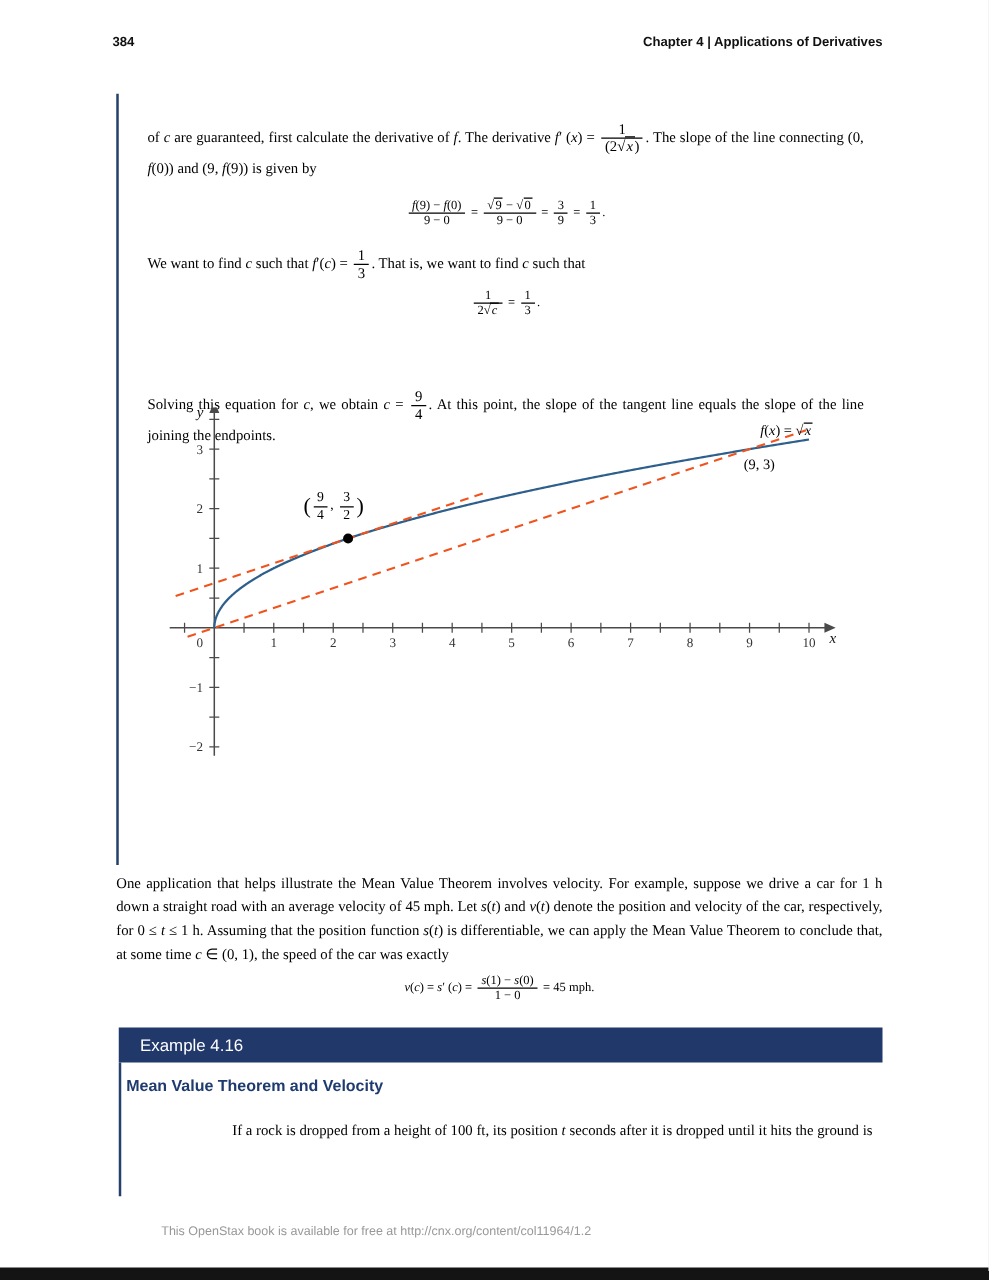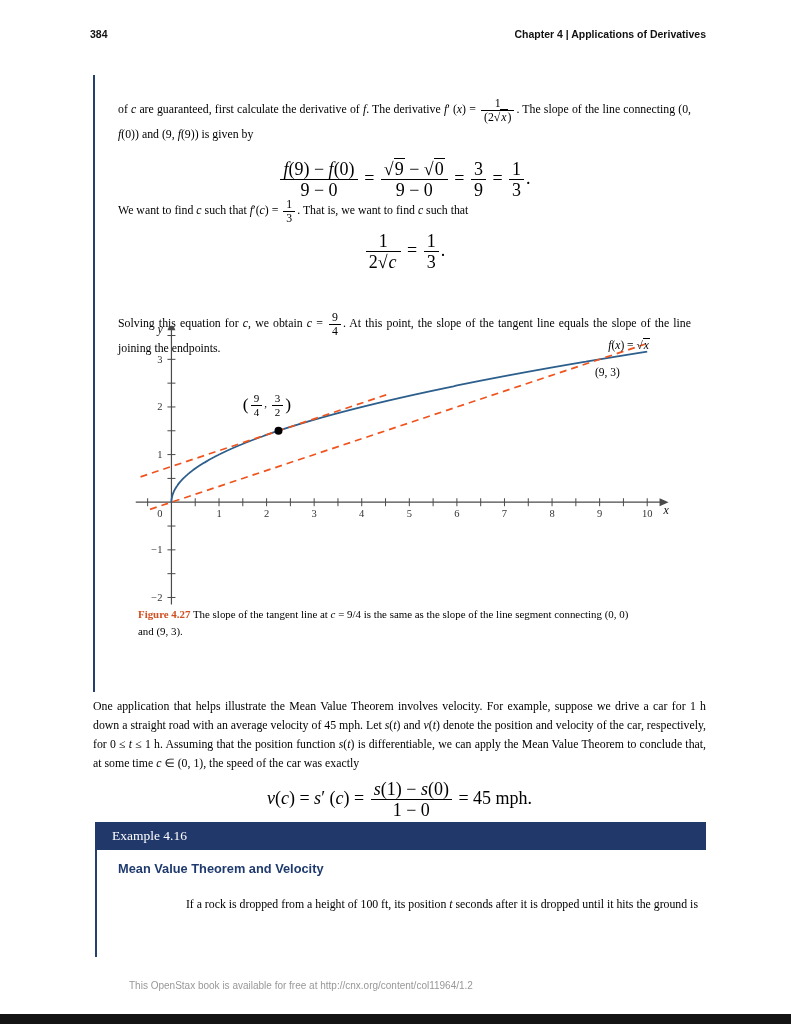--- a/index.html
+++ b/index.html
@@ -2,36 +2,36 @@
 <html><head>
 <meta charset="utf-8">
 <style>
   html,body{margin:0;padding:0;background:#e8e8e8;}
   .page{position:relative;width:791px;height:1024px;background:#ffffff;overflow:hidden;
         font-family:"Liberation Serif",serif;color:#000;}
   .hdr{position:absolute;top:28px;left:90px;width:616px;display:flex;justify-content:space-between;
        font-family:"Liberation Sans",sans-serif;font-size:10.5px;font-weight:bold;color:#111;}
   .vrule{position:absolute;width:2px;background:#26406e;}
   .blk{position:absolute;font-size:11.8px;line-height:1.85;text-align:justify;}
-  .eq{position:absolute;font-size:18px;text-align:center;}
+  .eq{position:absolute;font-size:10px;text-align:center;}
   .it{font-style:italic;}
   .bold{font-weight:bold;}
   .frac{display:inline-flex;flex-direction:column;text-align:center;vertical-align:middle;
         margin:0 2px;line-height:1.12;}
   .frac .num{border-bottom:1px solid currentColor;padding:0 3px;display:block;}
   .frac .den{padding:0 3px;display:block;}
   .rad{white-space:nowrap;}
   .rad .radsign{margin-right:0px;}
   .rad .radbody{border-top:1px solid currentColor;padding:0 1px;}
   .bigp{font-size:1.6em;font-weight:400;vertical-align:middle;line-height:1;}
   .fig{position:absolute;}
   .figlbl{position:absolute;font-size:11.5px;white-space:nowrap;line-height:1.2;margin-left:30px;}
   .pointlbl{position:absolute;font-size:11px;white-space:nowrap;}
   .caption{position:absolute;font-size:10.9px;line-height:1.55;text-align:left;}
-  .exhdr{position:absolute;background:#21386b;color:#fff;font-family:Liberation Serif, serif;
+  .exhdr{position:absolute;background:#21386b;color:#fff;font-family:Liberation Sans, sans-serif;
          font-size:13.5px;display:flex;align-items:center;padding-left:17px;box-sizing:border-box;}
   .exsub{position:absolute;color:#1e3a6e;font-family:"Liberation Sans",sans-serif;
          font-weight:bold;font-size:12.8px;}
   .footer{position:absolute;font-family:"Liberation Sans",sans-serif;font-size:10px;color:#989898;margin-left:36px;}
   .bottombar{position:absolute;left:0;right:0;bottom:0;height:10px;background:#141414;}
   svg text{font-family:"Liberation Serif",serif;}
 </style>
 </head>
 <body>
 
@@ -146,34 +146,31 @@
     <div class="figlbl" id="lbl-endpoint" style="left: 434px; top: 40.0068px; text-align: center;"><span>(9, 3)</span></div>
     <div class="pointlbl" id="lbl-point" style="left: 111.806px; top: 66.2017px;"><span class="bigp">(</span><span class="frac">
           <span class="num"><span>9</span></span>
           <span class="den"><span>4</span></span>
         </span><span>, </span><span class="frac">
           <span class="num"><span>3</span></span>
           <span class="den"><span>2</span></span>
         </span><span class="bigp">)</span></div>
   </div>
 
-  <div class="caption" style="left:138px;top:606px;width:508px;">
-    <span class="bold" id="figlabel" style="color: rgb(209, 79, 33);">Figure 4.27</span><span><span>   The slope of the tangent line at </span><span class="it">c</span><span> = 9/4 is the same as the slope of the line segment connecting (0, 0) and (9, 3).</span></span>
-  </div>
 
   <div class="blk" style="left:93px;top:697px;width:613px;line-height:1.62;"><span>One application that helps illustrate the Mean Value Theorem involves velocity. For example, suppose we drive a car for 1 h down a straight road with an average velocity of 45 mph. Let </span><span class="it">s</span><span>(</span><span class="it">t</span><span>) and </span><span class="it">v</span><span>(</span><span class="it">t</span><span>) denote the position and velocity of the car, respectively, for 0 ≤ </span><span class="it">t</span><span> ≤ 1 h. Assuming that the position function </span><span class="it">s</span><span>(</span><span class="it">t</span><span>) is differentiable, we can apply the Mean Value Theorem to conclude that, at some time </span><span class="it">c</span><span> ∈ (0, 1),  the speed of the car was exactly</span></div>
 
   <div class="eq" style="left:93px;top:779px;width:613px;"><span class="it">v</span><span>(</span><span class="it">c</span><span>) = </span><span class="it">s</span><span>′ (</span><span class="it">c</span><span>) = </span><span class="frac">
         <span class="num"><span class="it">s</span><span>(1) − </span><span class="it">s</span><span>(0)</span></span>
         <span class="den"><span>1 − 0</span></span>
       </span><span> = 45 mph.</span></div>
 
   <div class="exhdr" style="left:95px;top:822px;width:611px;height:28px;">
     <span>Example 4.16</span>
   </div>
   <div class="vrule" style="left:95px;top:850px;height:107px;"></div>
-  <div class="exsub" style="left:118px;top:861px;">Mean Value Theorem and Velocity</div>
+  <div class="exsub" style="left:101px;top:861px;">Mean Value Theorem and Velocity</div>
   <div class="blk" style="left:118px;top:894px;width:580px;text-align:right;"><span>If a rock is dropped from a height of 100 ft, its position </span><span class="it">t</span><span> seconds after it is dropped until it hits the ground is</span></div>
 
   <div class="footer" style="left:93px;top:980px;">This OpenStax book is available for free at http://cnx.org/content/col11964/1.2</div>
 
   <div class="bottombar"></div>
 </div>
 
 </body></html>

